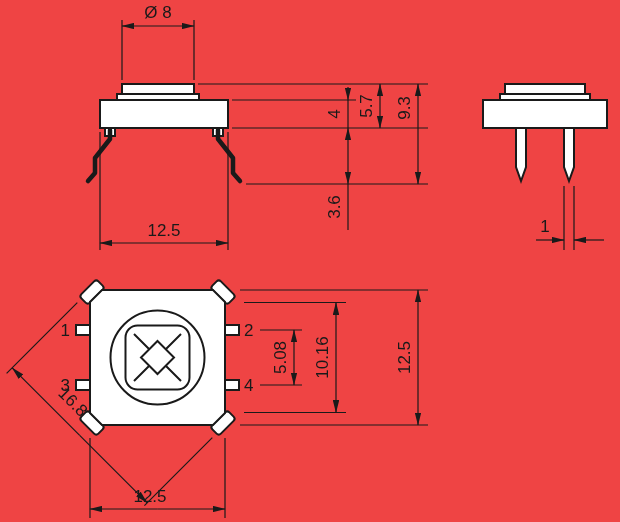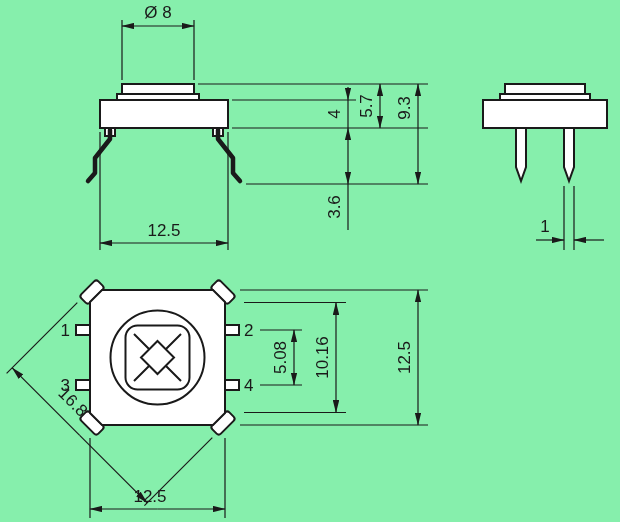--- a/index.html
+++ b/index.html
@@ -7,21 +7,21 @@
     padding: 0;
     background: #ffffff;
     width: 620px;
     height: 522px;
     font-family: "Liberation Sans", sans-serif;
   }
   .canvas {
     position: relative;
     width: 620px;
     height: 522px;
-    background: #86efac;
+    background: #ef4444;
     overflow: hidden;
   }
   svg { display: block; }
   .outline {
     fill: #ffffff;
     stroke: #1a1a1a;
     stroke-width: 2;
   }
   .inner-line {
     fill: none;

